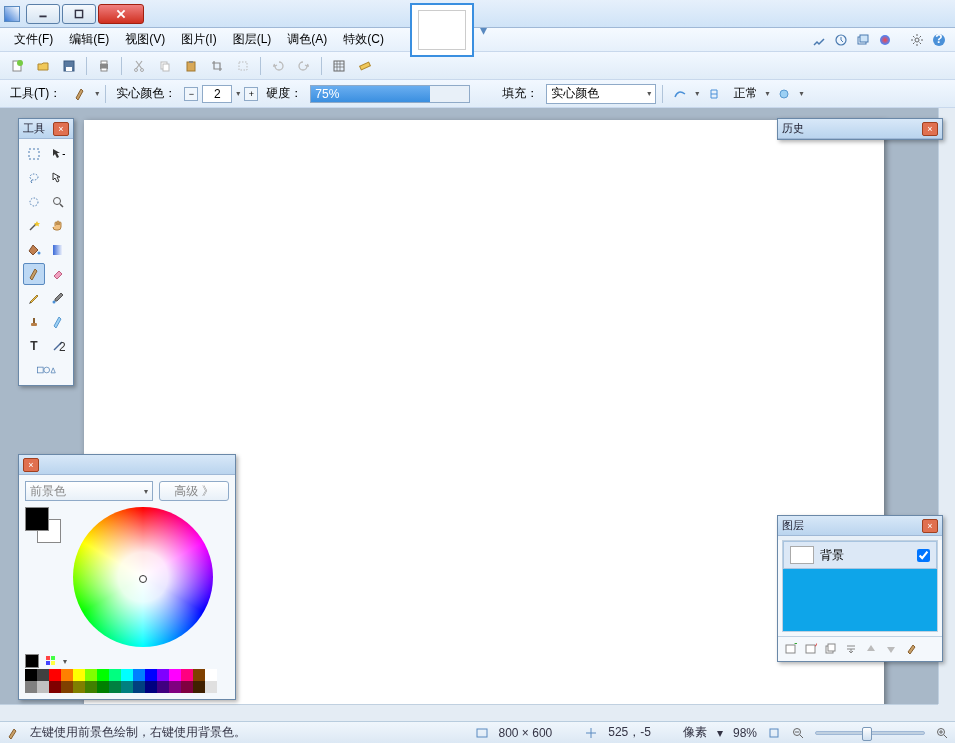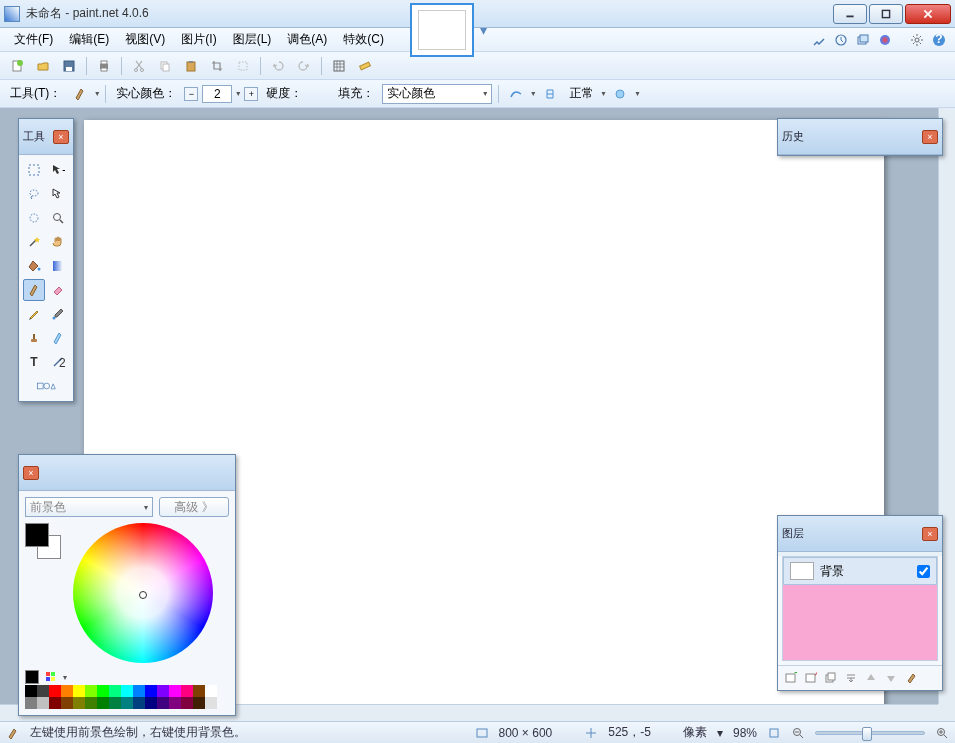--- a/index.html
+++ b/index.html
@@ -40,41 +40,41 @@
 
 
 .workspace { position:absolute; top:108px; left:0; right:0; bottom:22px; background:#a8b8c8; }
 .canvas { position:absolute; top:12px; left:84px; width:800px; height:592px; background:#fff; box-shadow:2px 2px 6px rgba(0,0,0,0.4); }
 .scroll-v { position:absolute; right:0; top:0; bottom:17px; width:17px; background:#e4ecf4; border-left:1px solid #c0d0e0; }
 .scroll-h { position:absolute; left:0; right:17px; bottom:0; height:17px; background:#e4ecf4; border-top:1px solid #c0d0e0; }
 .scroll-c { position:absolute; right:0; bottom:0; width:17px; height:17px; background:#e4ecf4; }
 
 
 .panel { position:absolute; border:1px solid #6a88a8; background:#e8f0f8; box-shadow:2px 2px 4px rgba(0,0,0,0.3); }
-.panel-header { height:36px; background:linear-gradient(#d8e8f8,#bad4ee); display:flex; align-items:center; padding:0 4px; border-bottom:1px solid #9fb8d6; }
+.panel-header { height:20px; background:linear-gradient(#d8e8f8,#bad4ee); display:flex; align-items:center; padding:0 4px; border-bottom:1px solid #9fb8d6; }
 .panel-header .ptitle { flex:1; font-size:11px; color:#223; }
 .panel-header .pclose { width:16px; height:14px; background:#e07050; border:1px solid #a04020; display:flex; align-items:center; justify-content:center; color:#fff; font-size:9px; cursor:pointer; border-radius:2px; }
 .panel-body { background:#f4f8fc; }
 
 
 #tools-panel { top:118px; left:18px; width:56px; }
 #tools-panel .panel-body { padding:4px; display:grid; grid-template-columns:22px 22px; gap:2px; }
 .tool-btn { width:22px; height:22px; border:1px solid transparent; display:flex; align-items:center; justify-content:center; cursor:pointer; border-radius:2px; }
 .tool-btn.active { background:#bcd8f4; border-color:#5a8ac0; }
 
 
 #history-panel { top:118px; right:12px; width:166px; }
 #history-panel .hist-list { height:140px; border:1px solid #c0d0e0; background:#fff; margin:4px; }
 .hist-item { padding:3px 6px; background:#dce8f6; border:1px solid #a8c4e0; display:flex; align-items:center; gap:4px; }
 .hist-nav { display:flex; gap:6px; padding:4px 6px; }
 .hist-nav span { color:#aaa; cursor:default; }
 
 
 #layers-panel { top:515px; right:12px; width:166px; }
-#layers-panel .layer-list { height:105px; border:1px solid #c0d0e0; background:#f9a8d4; margin:4px; }
+#layers-panel .layer-list { height:92px; border:1px solid #c0d0e0; background:#0ea5e9; margin:4px; }
 .layer-item { padding:4px 6px; background:#dce8f6; border:1px solid #a8c4e0; display:flex; align-items:center; gap:6px; }
 .layer-thumb { width:24px; height:18px; background:#fff; border:1px solid #aaa; }
 .layer-chk { margin-left:auto; }
 .layer-footer { display:flex; gap:2px; padding:3px 4px; border-top:1px solid #c0d0e0; }
 .lf-btn { width:18px; height:18px; display:flex; align-items:center; justify-content:center; cursor:pointer; border:1px solid transparent; border-radius:2px; }
 
 
 #colors-panel { top:454px; left:18px; width:218px; }
 #colors-panel .panel-body { padding:6px; }
 .color-top { display:flex; gap:6px; align-items:flex-end; margin-bottom:6px; }
@@ -100,21 +100,20 @@
 .zoom-thumb { position:absolute; top:-5px; left:46px; width:10px; height:14px; background:linear-gradient(#fff,#d0e0f0); border:1px solid #7a98b8; border-radius:2px; }
 .sb-ico { width:14px; height:14px; display:inline-flex; align-items:center; justify-content:center; }
 
 svg { display:block; }
 </style>
 </head>
 <body>
 
 <div class="titlebar">
   <div class="app-icon"></div>
-  <div class="title">未命名 - paint.net 4.0.6</div>
   <div class="win-btns">
     <div class="win-btn">
         <svg viewBox="0 0 10 10">
           <line x1="2" y1="7" x2="8" y2="7" stroke="#334" stroke-width="1.5"></line>
         </svg>
       </div>
     <div class="win-btn">
         <svg viewBox="0 0 10 10">
           <rect x="2" y="2" width="6" height="6" fill="none" stroke="#334" stroke-width="1.2"></rect>
         </svg>
@@ -277,20 +276,25 @@
       </svg>
     </div>
   <span class="dd-arrow">▾</span>
   <div class="tb-sep"></div>
   <span class="lbl">实心颜色：</span>
   <div class="stepper">−</div>
   <input type="text" value="2" style="">
   <span class="dd-arrow">▾</span>
   <div class="stepper">+</div>
   <span class="lbl">硬度：</span>
+  <div class="hardness-bar">
+    <div class="hardness-fill">
+        <span>75%</span>
+      </div>
+  </div>
   <span style="width:20px"></span>
   <span class="lbl">填充：</span>
   <div class="fill-select">
     <span>实心颜色</span>
     <span class="dd-arrow">▾</span>
   </div>
   <div class="tb-sep"></div>
   <div class="tb-btn">
       <svg width="14" height="14" viewBox="0 0 14 14">
         <path d="M2 10 Q5 2 12 7" stroke="#4a90d8" fill="none" stroke-width="1.5"></path>

